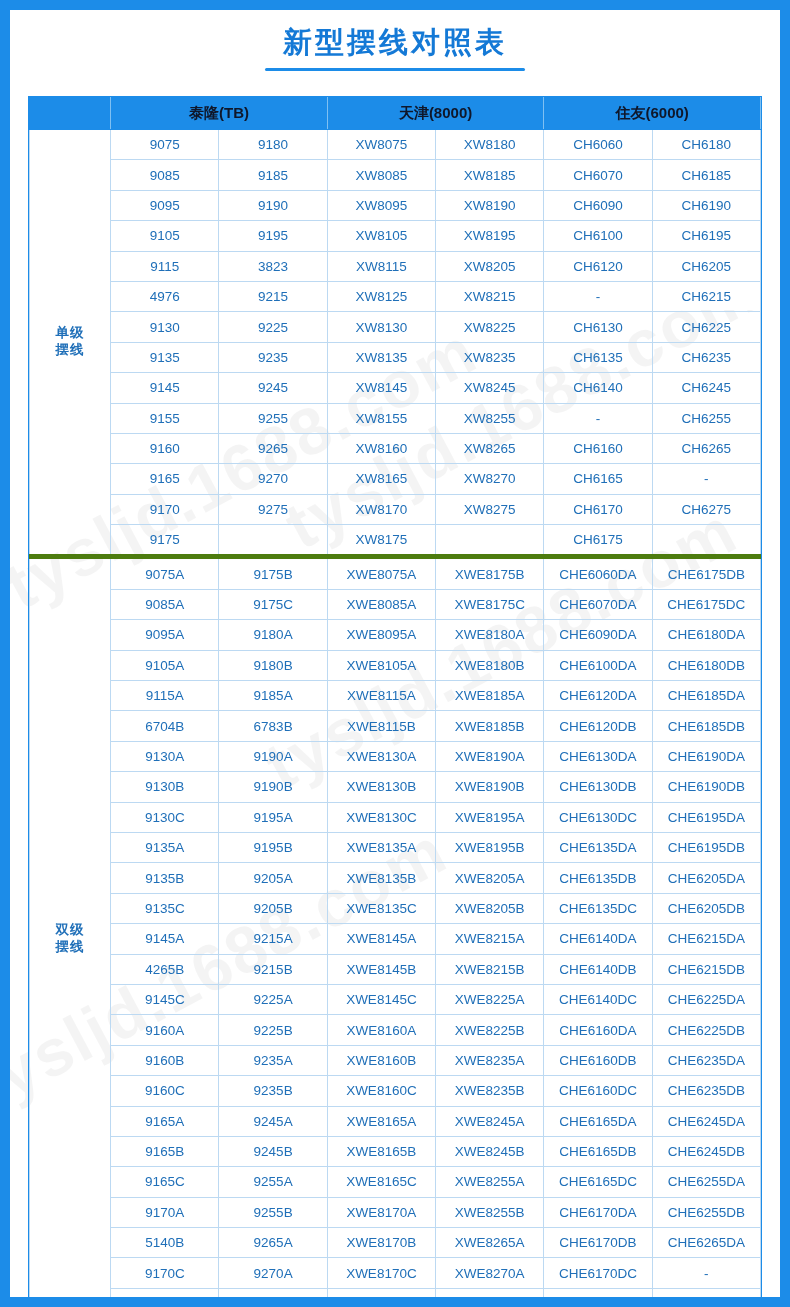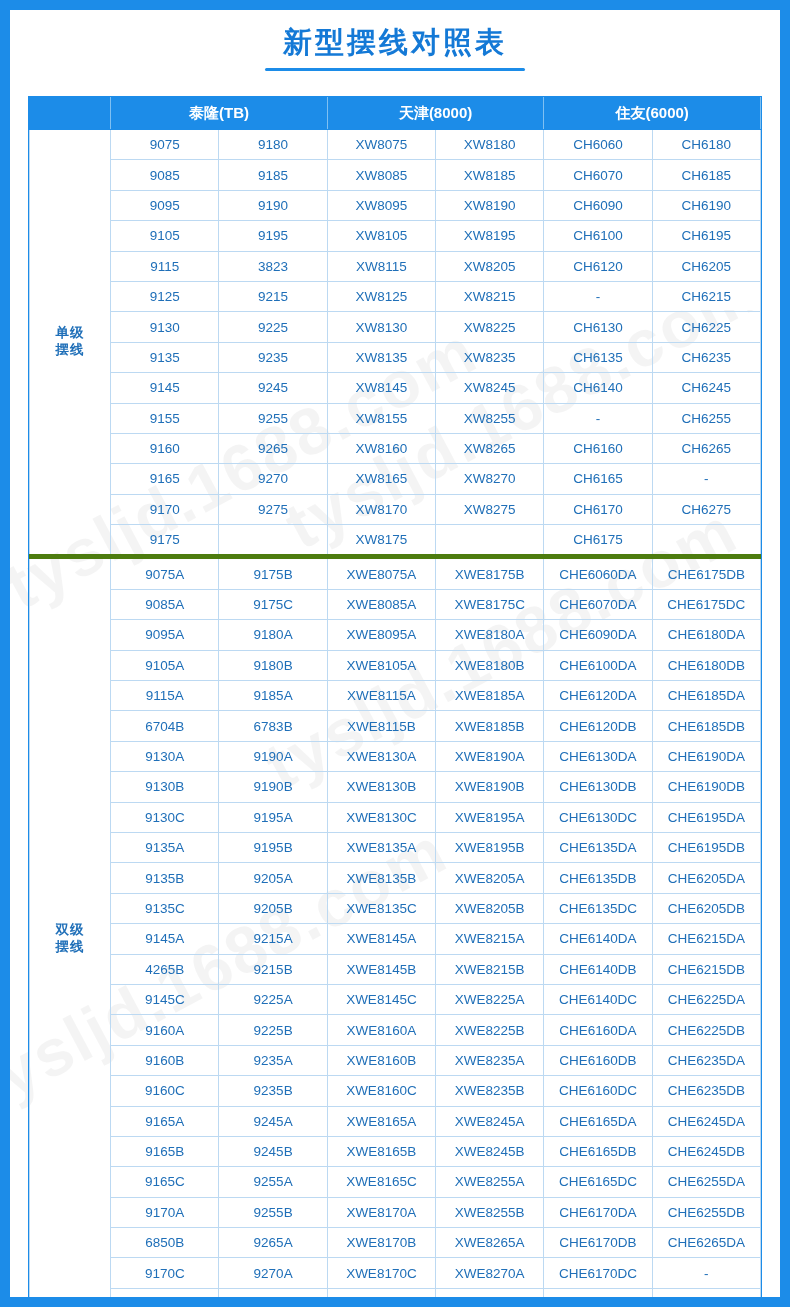--- a/index.html
+++ b/index.html
@@ -87,21 +87,21 @@
     text-align: center;
     vertical-align: middle;
     font-size: 13.5px;
     color: #1f6fb8;
     height: 29.4px;
     padding: 0;
     background: transparent;
   }
   table.grid th {
     background: #1c8ce8;
-    color: #ffffff;
+    color: #0f172a;
     font-size: 15px;
     font-weight: bold;
     height: 31px;
     border: 1px solid #1c8ce8;
     border-right: 1px solid #7fc0f2;
   }
   th.corner {
     background: #1c8ce8;
     border-right: 1px solid #7fc0f2;
   }
@@ -193,21 +193,21 @@
           </tr>
           <tr>
             <td>9115</td>
             <td>3823</td>
             <td>XW8115</td>
             <td>XW8205</td>
             <td>CH6120</td>
             <td>CH6205</td>
           </tr>
           <tr>
-            <td>9125</td>
+            <td>4976</td>
             <td>9215</td>
             <td>XW8125</td>
             <td>XW8215</td>
             <td>-</td>
             <td>CH6215</td>
           </tr>
           <tr>
             <td>9130</td>
             <td>9225</td>
             <td>XW8130</td>
@@ -442,21 +442,21 @@
           </tr>
           <tr>
             <td>9170A</td>
             <td>9255B</td>
             <td>XWE8170A</td>
             <td>XWE8255B</td>
             <td>CHE6170DA</td>
             <td>CHE6255DB</td>
           </tr>
           <tr>
-            <td>6850B</td>
+            <td>5140B</td>
             <td>9265A</td>
             <td>XWE8170B</td>
             <td>XWE8265A</td>
             <td>CHE6170DB</td>
             <td>CHE6265DA</td>
           </tr>
           <tr>
             <td>9170C</td>
             <td>9270A</td>
             <td>XWE8170C</td>

